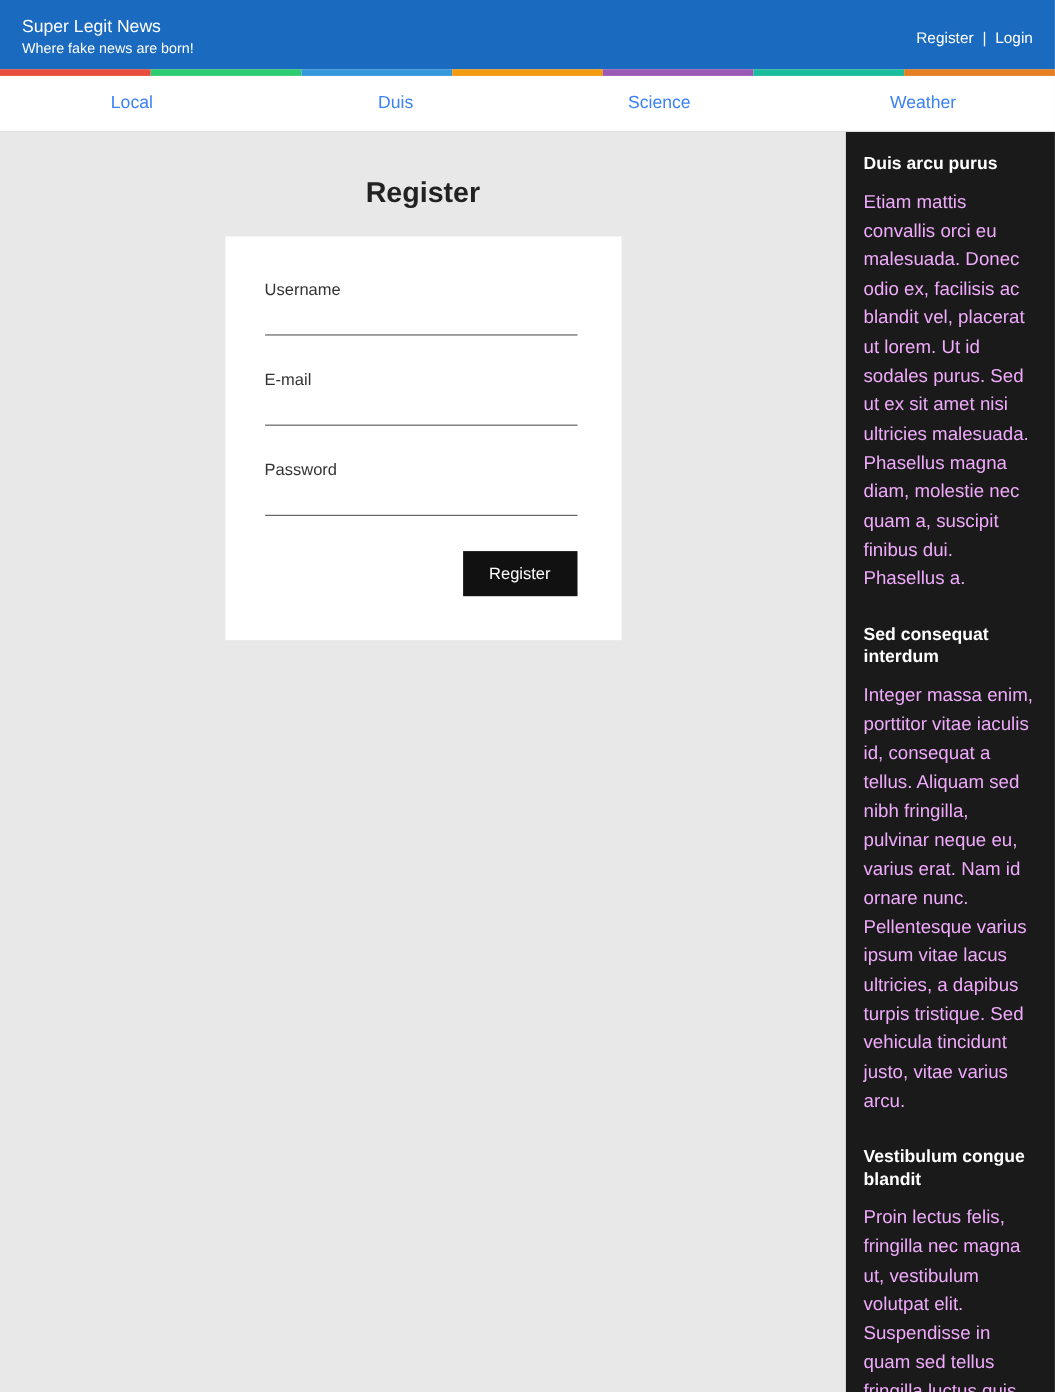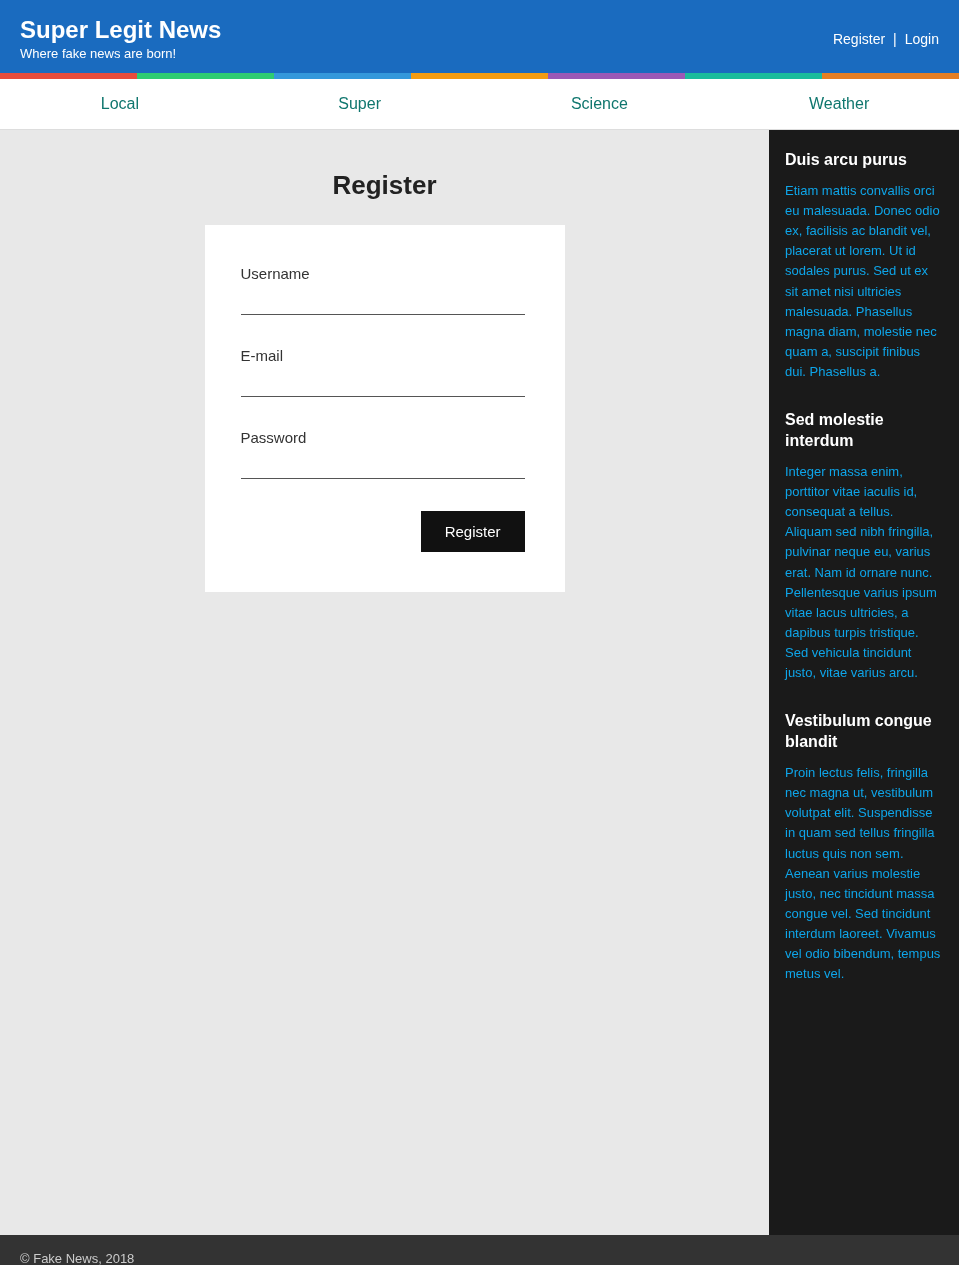--- a/index.html
+++ b/index.html
@@ -7,21 +7,21 @@
 
     
     #header {
       background: #1a6bbf;
       padding: 16px 20px 12px 20px;
       display: flex;
       justify-content: space-between;
       align-items: center;
     }
     #header-brand { color: white; }
-    #header-brand h1 { font-size: 24px; font-weight: bold; }
+    #header-brand h1 { font-size: 16px; font-weight: normal; }
     #header-brand p { font-size: 13px; margin-top: 2px; }
     #header-auth { color: white; font-size: 14px; display: flex; align-items: center; gap: 8px; }
     #header-auth a { color: white; text-decoration: none; cursor: pointer; }
     #header-auth span { color: white; }
 
     
     #color-bar {
       display: flex;
       height: 6px;
     }
@@ -32,21 +32,21 @@
       background: white;
       display: flex;
       border-bottom: 1px solid #ddd;
     }
     .nav-item {
       flex: 1;
       text-align: center;
       padding: 16px 8px;
       font-size: 16px;
       cursor: pointer;
-      color: #0f766e;
+      color: #3b82f6;
     }
 
     
     #page-layout {
       display: flex;
       min-height: calc(100vh - 160px);
     }
 
     
     #main-content {
@@ -117,22 +117,22 @@
 
     .sidebar-article { margin-bottom: 28px; }
     .sidebar-article-title {
       font-size: 16px;
       font-weight: bold;
       color: white;
       margin-bottom: 10px;
       line-height: 1.3;
     }
     .sidebar-article-body {
-      font-size: 13px;
-      color: #0ea5e9;
+      font-size: 17px;
+      color: #f0abfc;
       line-height: 1.55;
     }
 
     
     #footer {
       background: #333;
       color: #ccc;
       padding: 16px 20px;
       font-size: 13px;
     }
@@ -157,21 +157,21 @@
   <div class="color-segment" style="background:#2ecc71;"></div>
   <div class="color-segment" style="background:#3498db;"></div>
   <div class="color-segment" style="background:#f39c12;"></div>
   <div class="color-segment" style="background:#9b59b6;"></div>
   <div class="color-segment" style="background:#1abc9c;"></div>
   <div class="color-segment" style="background:#e67e22;"></div>
 </div>
 
 <nav id="nav">
   <div class="nav-item">Local</div>
-  <div class="nav-item">Super</div>
+  <div class="nav-item">Duis</div>
   <div class="nav-item">Science</div>
   <div class="nav-item">Weather</div>
 </nav>
 
 <div id="page-layout">
 
   <main id="main-content">
     <h2 id="register-title">Register</h2>
 
     <div id="register-form-container">
@@ -192,21 +192,21 @@
       </div>
     </div>
   </main>
 
   <aside id="sidebar">
     <div class="sidebar-article">
       <div class="sidebar-article-title">Duis arcu purus</div>
       <div class="sidebar-article-body">Etiam mattis convallis orci eu malesuada. Donec odio ex, facilisis ac blandit vel, placerat ut lorem. Ut id sodales purus. Sed ut ex sit amet nisi ultricies malesuada. Phasellus magna diam, molestie nec quam a, suscipit finibus dui. Phasellus a.</div>
     </div>
     <div class="sidebar-article">
-      <div class="sidebar-article-title">Sed molestie interdum</div>
+      <div class="sidebar-article-title">Sed consequat interdum</div>
       <div class="sidebar-article-body">Integer massa enim, porttitor vitae iaculis id, consequat a tellus. Aliquam sed nibh fringilla, pulvinar neque eu, varius erat. Nam id ornare nunc. Pellentesque varius ipsum vitae lacus ultricies, a dapibus turpis tristique. Sed vehicula tincidunt justo, vitae varius arcu.</div>
     </div>
     <div class="sidebar-article">
       <div class="sidebar-article-title">Vestibulum congue blandit</div>
       <div class="sidebar-article-body">Proin lectus felis, fringilla nec magna ut, vestibulum volutpat elit. Suspendisse in quam sed tellus fringilla luctus quis non sem. Aenean varius molestie justo, nec tincidunt massa congue vel. Sed tincidunt interdum laoreet. Vivamus vel odio bibendum, tempus metus vel.</div>
     </div>
   </aside>
 </div>
 
 <footer id="footer">

